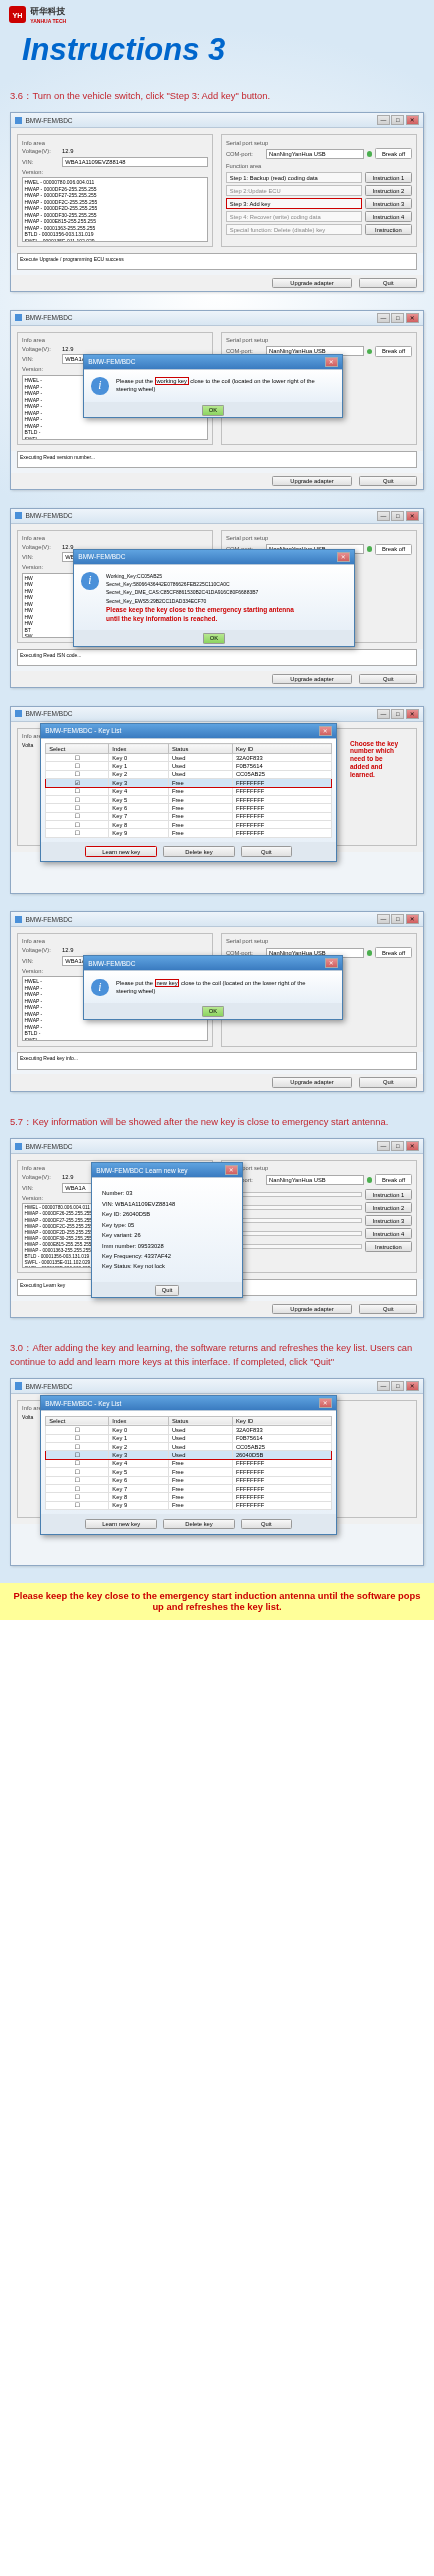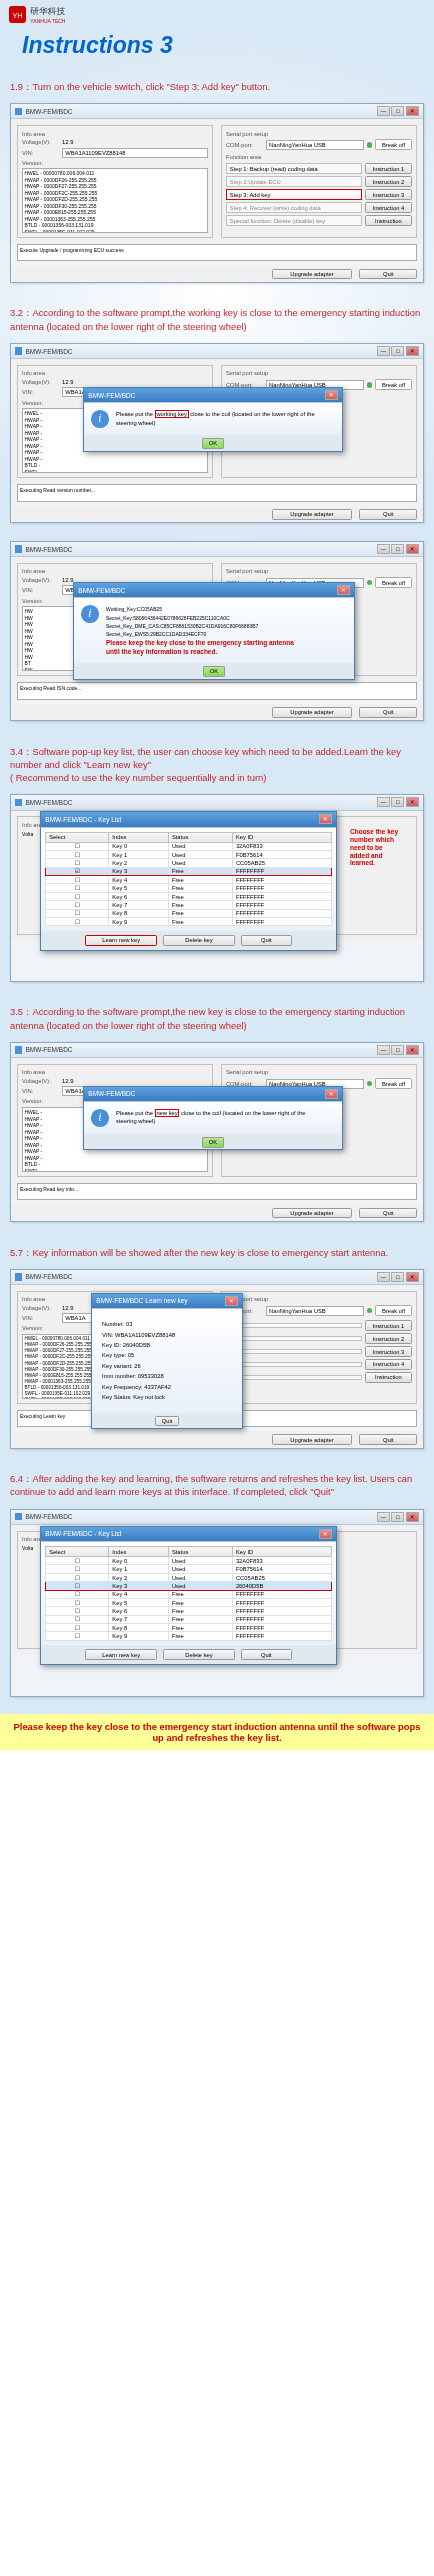--- a/index.html
+++ b/index.html
@@ -1,23 +1,23 @@
 <!DOCTYPE html>
 <html style="font-size:11.6px"><head>
 <meta charset="utf-8">
 <style>
 *{margin:0;padding:0;box-sizing:border-box}
 body{font-family:Arial,sans-serif;width:434px;background:#fff}
 .page{background:radial-gradient(ellipse 579px 434px at 50% 289px,#fff 0%,#d8e8f5 60%)}
-.logo{display:flex;align-items:center;padding:5.8px 8.7px;font-size:7.2px;color:#c00;font-weight:normal}
+.logo{display:flex;align-items:center;padding:5.8px 8.7px;font-size:7.2px;color:#c00;font-weight:bold}
 .logo-icon{width:17.4px;height:17.4px;background:#c00;border-radius:2.9px;margin-right:2.9px;position:relative}
 .logo-icon::after{content:"YH";color:#fff;font-size:7.2px;position:absolute;top:50%;left:50%;transform:translate(-50%,-50%)}
 .logo-cn{font-size:8.7px;color:#333;margin-left:1.4px}
 .logo-sub{font-size:5px;color:#c00;margin-left:1.4px}
-.title{font-size:23px;color:#0066cc;font-style:italic;font-weight:bold;padding:2.9px 22px 14.5px}
+.title{font-size:31px;color:#0066cc;font-style:italic;font-weight:bold;padding:2.9px 22px 14.5px}
 .step-text{color:#c3262e;font-size:9.4px;padding:5.8px 10px;line-height:1.4;font-weight:500}
 .warning{background:#ffff99;color:#c00;font-size:9.4px;text-align:center;padding:7.2px;font-weight:bold}
 .win{margin:4.3px 10px 17.4px;border:0.7px solid #8fa8c4;background:#f0f4f8;box-shadow:1.4px 1.4px 2.9px rgba(0,0,0,0.2);position:relative;font-size:6.5px}
 .titlebar{background:linear-gradient(#eef4fa,#d8e6f2);border-bottom:0.7px solid #b8c8d8;padding:2.2px 4.3px;display:flex;align-items:center}
 .titlebar-icon{width:7.2px;height:7.2px;background:#4a90d9;margin-right:2.9px}
 .titlebar-text{flex:1;font-size:6.5px;color:#333}
 .titlebar-btns{display:flex;gap:1.4px}
 .tb-btn{width:13px;height:10px;background:linear-gradient(#e8e8e8,#d0d0d0);border:0.7px solid #aaa;font-size:5.8px;text-align:center;line-height:8.7px}
 .tb-btn.close{background:linear-gradient(#e89090,#d06060)}
 .win-body{padding:5.8px;display:flex;gap:7.2px;background:#f0f0f0}
@@ -68,21 +68,21 @@
 <div class="page">
 <div class="logo">
   <div class="logo-icon"></div>
   <div>
     <div class="logo-cn">研华科技</div>
     <div class="logo-sub">YANHUA TECH</div>
   </div>
 </div>
 <div class="title">Instructions 3</div>
 
-<div class="step-text">1.9：Turn on the vehicle switch, click "Step 3: Add key" button.</div>
+<div class="step-text">3.6：Turn on the vehicle switch, click "Step 3: Add key" button.</div>
 <div class="win">
   <div class="titlebar">
     <div class="titlebar-icon"></div>
     <div class="titlebar-text">BMW-FEM/BDC</div>
     <div class="titlebar-btns">
       <div class="tb-btn">—</div>
       <div class="tb-btn">□</div>
       <div class="tb-btn close">✕</div>
     </div>
   </div>
@@ -145,21 +145,20 @@
       </div>
     </div>
   </div>
   <div class="status-bar">Execute Upgrade / programming ECU success</div>
   <div class="bottom-btns">
     <div class="btn" style="width:80px">Upgrade adapter</div>
     <div class="btn" style="width:58px">Quit</div>
   </div>
 </div>
 
-<div class="step-text">3.2：According to the software prompt,the working key is close to the emergency starting induction antenna (located on the lower right of the steering wheel)</div>
 <div class="win">
   <div class="titlebar">
         <div class="titlebar-icon"></div>
         <div class="titlebar-text">BMW-FEM/BDC</div>
         <div class="titlebar-btns">
           <div class="tb-btn">—</div>
           <div class="tb-btn">□</div>
           <div class="tb-btn close">✕</div>
         </div>
       </div>
@@ -270,22 +269,20 @@
     </div>
     <div class="popup-btns"><span class="btn ok" style="width:51px">OK</span></div>
   </div>
   <div class="status-bar">Executing Read ISN code...</div>
   <div class="bottom-btns">
         <div class="btn" style="width:80px">Upgrade adapter</div>
         <div class="btn" style="width:58px">Quit</div>
       </div>
 </div>
 
-<div class="step-text" style="white-space:pre-line">3.4：Software pop-up key list, the user can choose key which need to be added.Learn the key number and click "Learn new key"
-( Recommend to use the key number sequentially and in turn)</div>
 <div class="win" style="height:188px">
   <div class="titlebar">
         <div class="titlebar-icon"></div>
         <div class="titlebar-text">BMW-FEM/BDC</div>
         <div class="titlebar-btns">
           <div class="tb-btn">—</div>
           <div class="tb-btn">□</div>
           <div class="tb-btn close">✕</div>
         </div>
       </div>
@@ -381,21 +378,20 @@
     </div>
     <div class="bottom-btns2">
       <span class="btn" style="width:72px;border:1.4px solid #c00">Learn new key</span>
       <span class="btn" style="width:72px">Delete key</span>
       <span class="btn" style="width:51px">Quit</span>
     </div>
   </div>
   <div class="annotation" style="top:33px;right:22px;width:51px">Choose the key number which need to be added and learned.</div>
 </div>
 
-<div class="step-text">3.5：According to the software prompt,the new key is close to the emergency starting induction antenna (located on the lower right of the steering wheel)</div>
 <div class="win">
   <div class="titlebar">
         <div class="titlebar-icon"></div>
         <div class="titlebar-text">BMW-FEM/BDC</div>
         <div class="titlebar-btns">
           <div class="tb-btn">—</div>
           <div class="tb-btn">□</div>
           <div class="tb-btn close">✕</div>
         </div>
       </div>
@@ -539,21 +535,21 @@
     </div>
     <div class="popup-btns"><span class="btn" style="width:51px">Quit</span></div>
   </div>
   <div class="status-bar">Executing Learn key</div>
   <div class="bottom-btns">
         <div class="btn" style="width:80px">Upgrade adapter</div>
         <div class="btn" style="width:58px">Quit</div>
       </div>
 </div>
 
-<div class="step-text">6.4：After adding the key and learning, the software returns and refreshes the key list. Users can continue to add and learn more keys at this interface. If completed, click "Quit"</div>
+<div class="step-text">3.0：After adding the key and learning, the software returns and refreshes the key list. Users can continue to add and learn more keys at this interface. If completed, click "Quit"</div>
 <div class="win" style="height:188px">
   <div class="titlebar">
         <div class="titlebar-icon"></div>
         <div class="titlebar-text">BMW-FEM/BDC</div>
         <div class="titlebar-btns">
           <div class="tb-btn">—</div>
           <div class="tb-btn">□</div>
           <div class="tb-btn close">✕</div>
         </div>
       </div>

